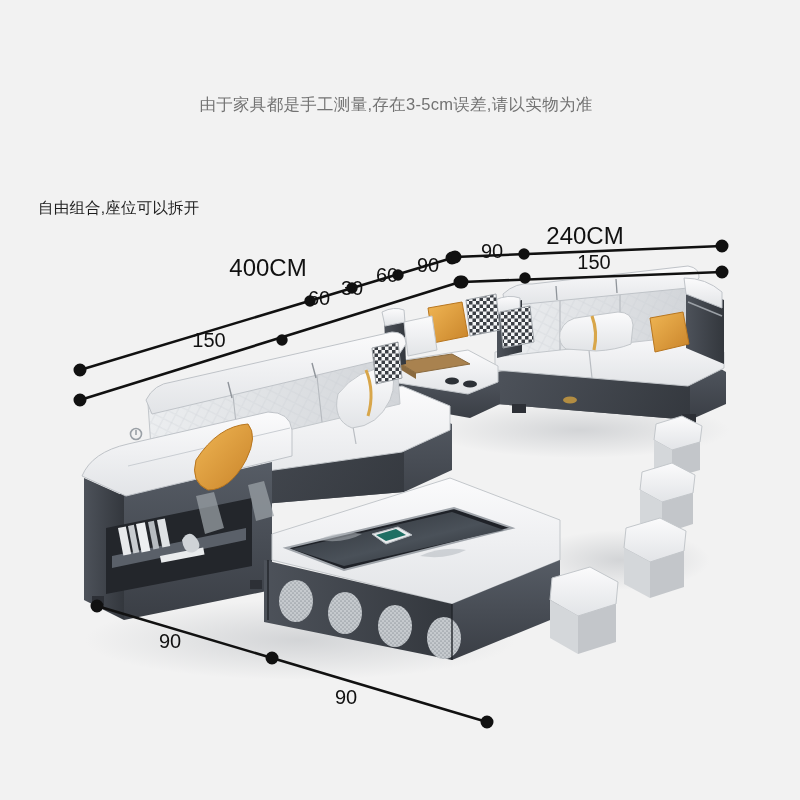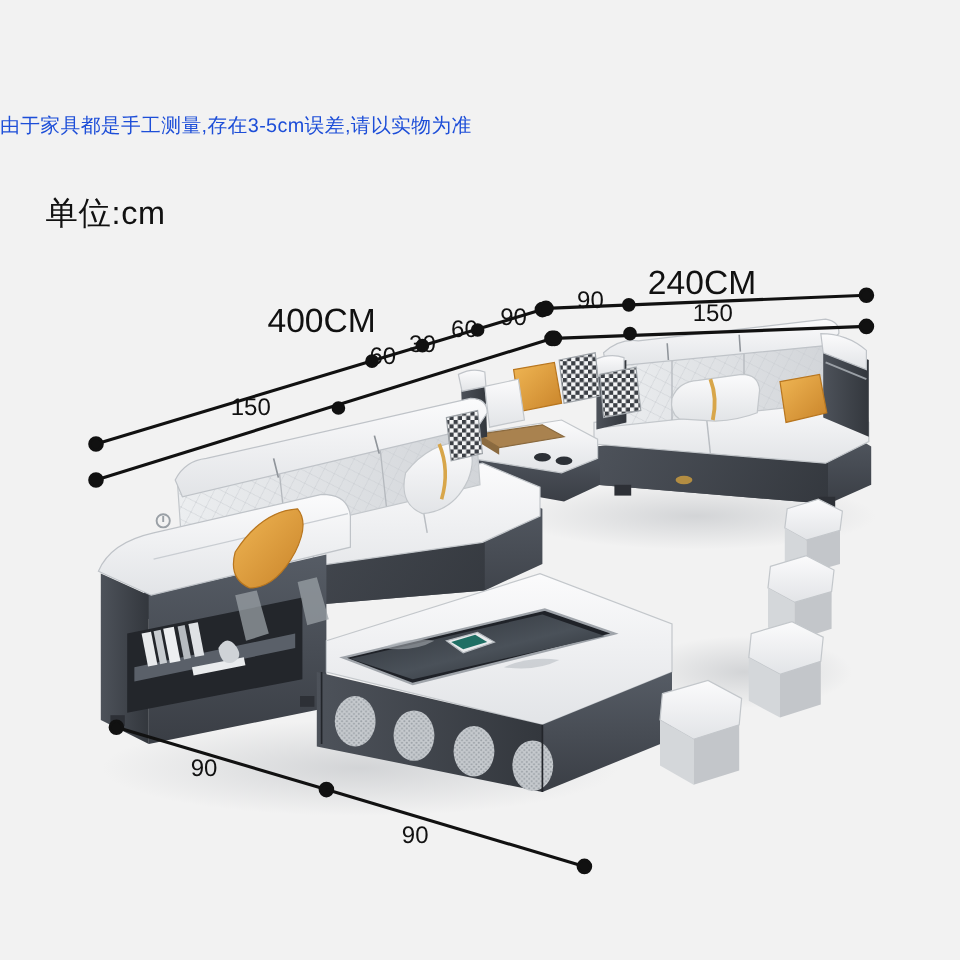--- a/index.html
+++ b/index.html
@@ -6,38 +6,38 @@
   body{
     width:800px;height:800px;overflow:hidden;
     background:#f2f2f2;
     font-family:"Liberation Sans","DejaVu Sans",sans-serif;
     color:#1a1a1a;
     position:relative;
   }
   #stage{position:absolute;inset:0;width:800px;height:800px;}
   
   .disclaimer{
-    position:absolute;left:0;top:94px;width:792px;
-    font-size:16.5px;letter-spacing:.3px;color:#1d4ed8;
+    position:absolute;left:0;top:94px;width:792px;text-align:center;
+    font-size:16.5px;letter-spacing:.3px;color:#737373;
   }
   .unit-title{
     position:absolute;left:38px;top:160px;
     font-size:27px;letter-spacing:.5px;color:#111;
   }
   .unit-sub{
     position:absolute;left:38px;top:198px;
     font-size:15.5px;letter-spacing:.2px;color:#1e1e1e;
   }
   
   #dims{position:absolute;left:0;top:0;width:800px;height:800px;}
   .dimlabel{
     position:absolute;font-size:20px;color:#111;white-space:nowrap;
     transform:translate(-50%,-50%);
   }
-  .dimlabel.big{font-size:28px;text-align:center;}
+  .dimlabel.big{font-size:24px;text-align:center;}
   
   #furniture{position:absolute;left:0;top:0;width:800px;height:800px;}
 </style>
 </head>
 <body>
 
 <div id="stage">
 
   <svg id="furniture" viewBox="0 0 800 800">
     <defs>
@@ -310,15 +310,15 @@
   <div class="dimlabel" style="left:387px;top:275px;">60</div>
   <div class="dimlabel" style="left:428px;top:265px;">90</div>
 
   <div class="dimlabel" style="left:492px;top:251px;">90</div>
   <div class="dimlabel" style="left:594px;top:262px;">150</div>
 
   <div class="dimlabel" style="left:170px;top:641px;">90</div>
   <div class="dimlabel" style="left:346px;top:697px;">90</div>
 
   <div class="disclaimer">由于家具都是手工测量,存在3-5cm误差,请以实物为准</div>
-  <div class="unit-title">单位:cm</div>
+  <div class="unit-sub">自由组合,座位可以拆开</div>
 
 </div>
 
 </body></html>

